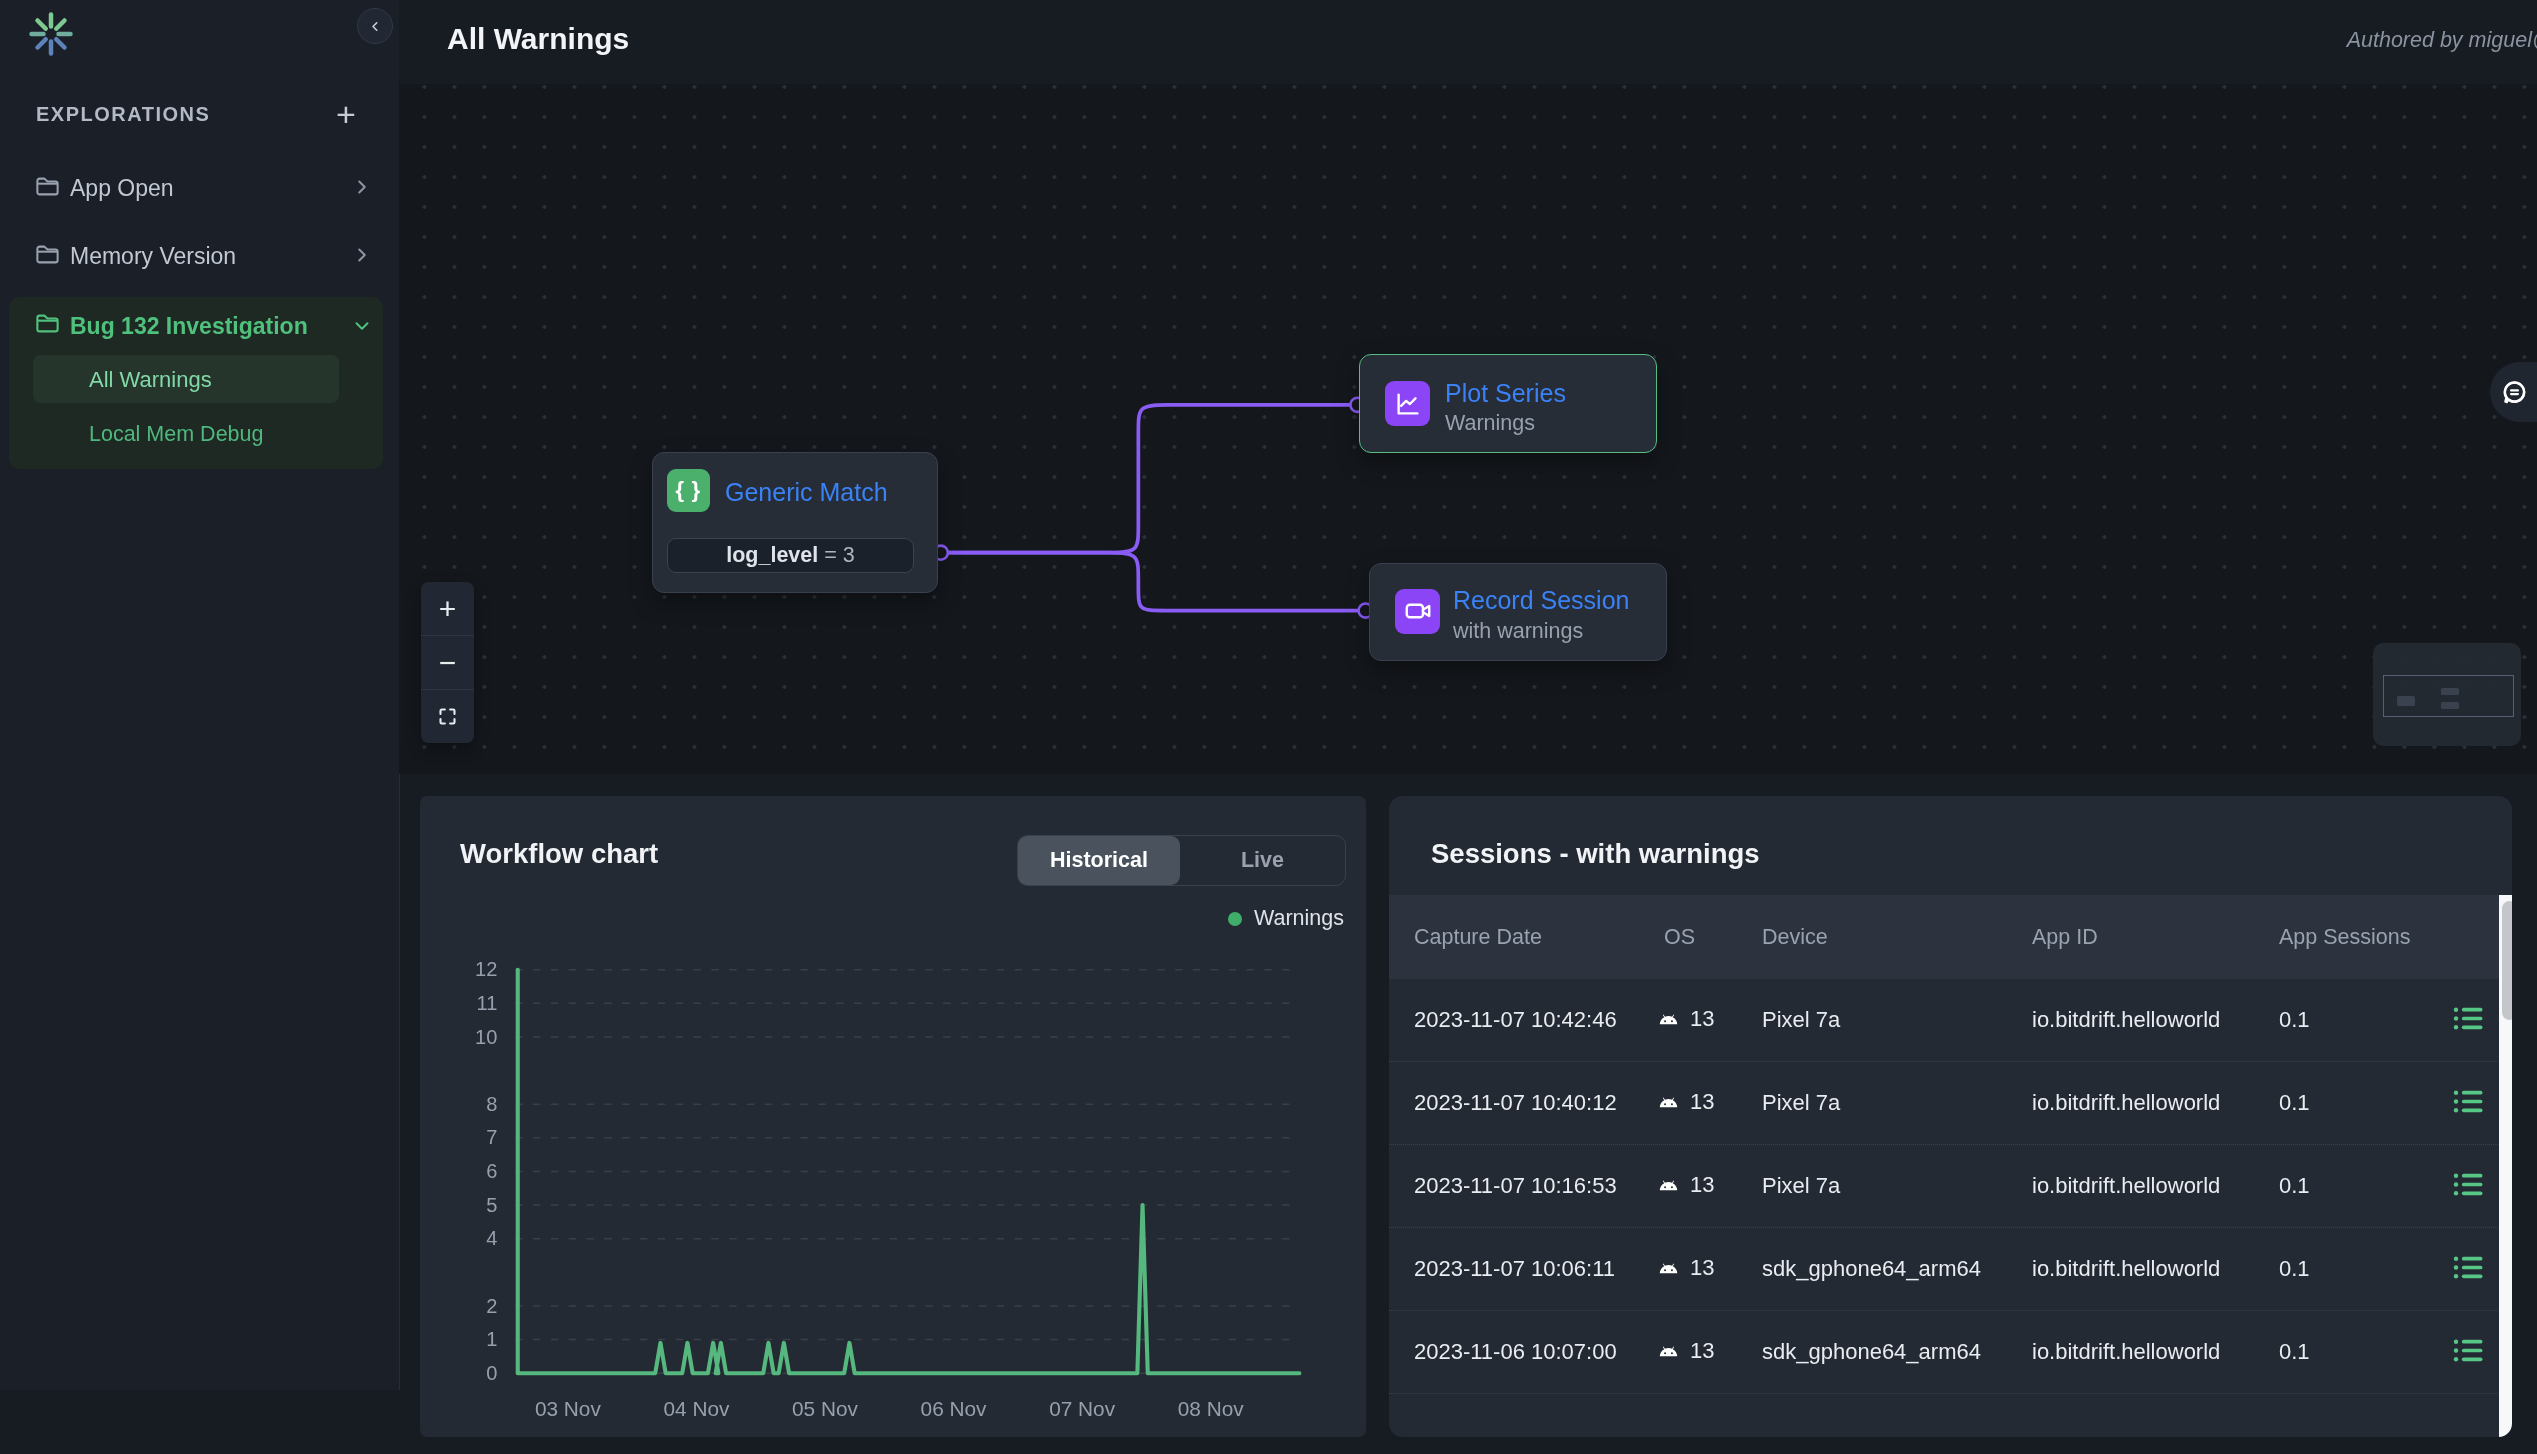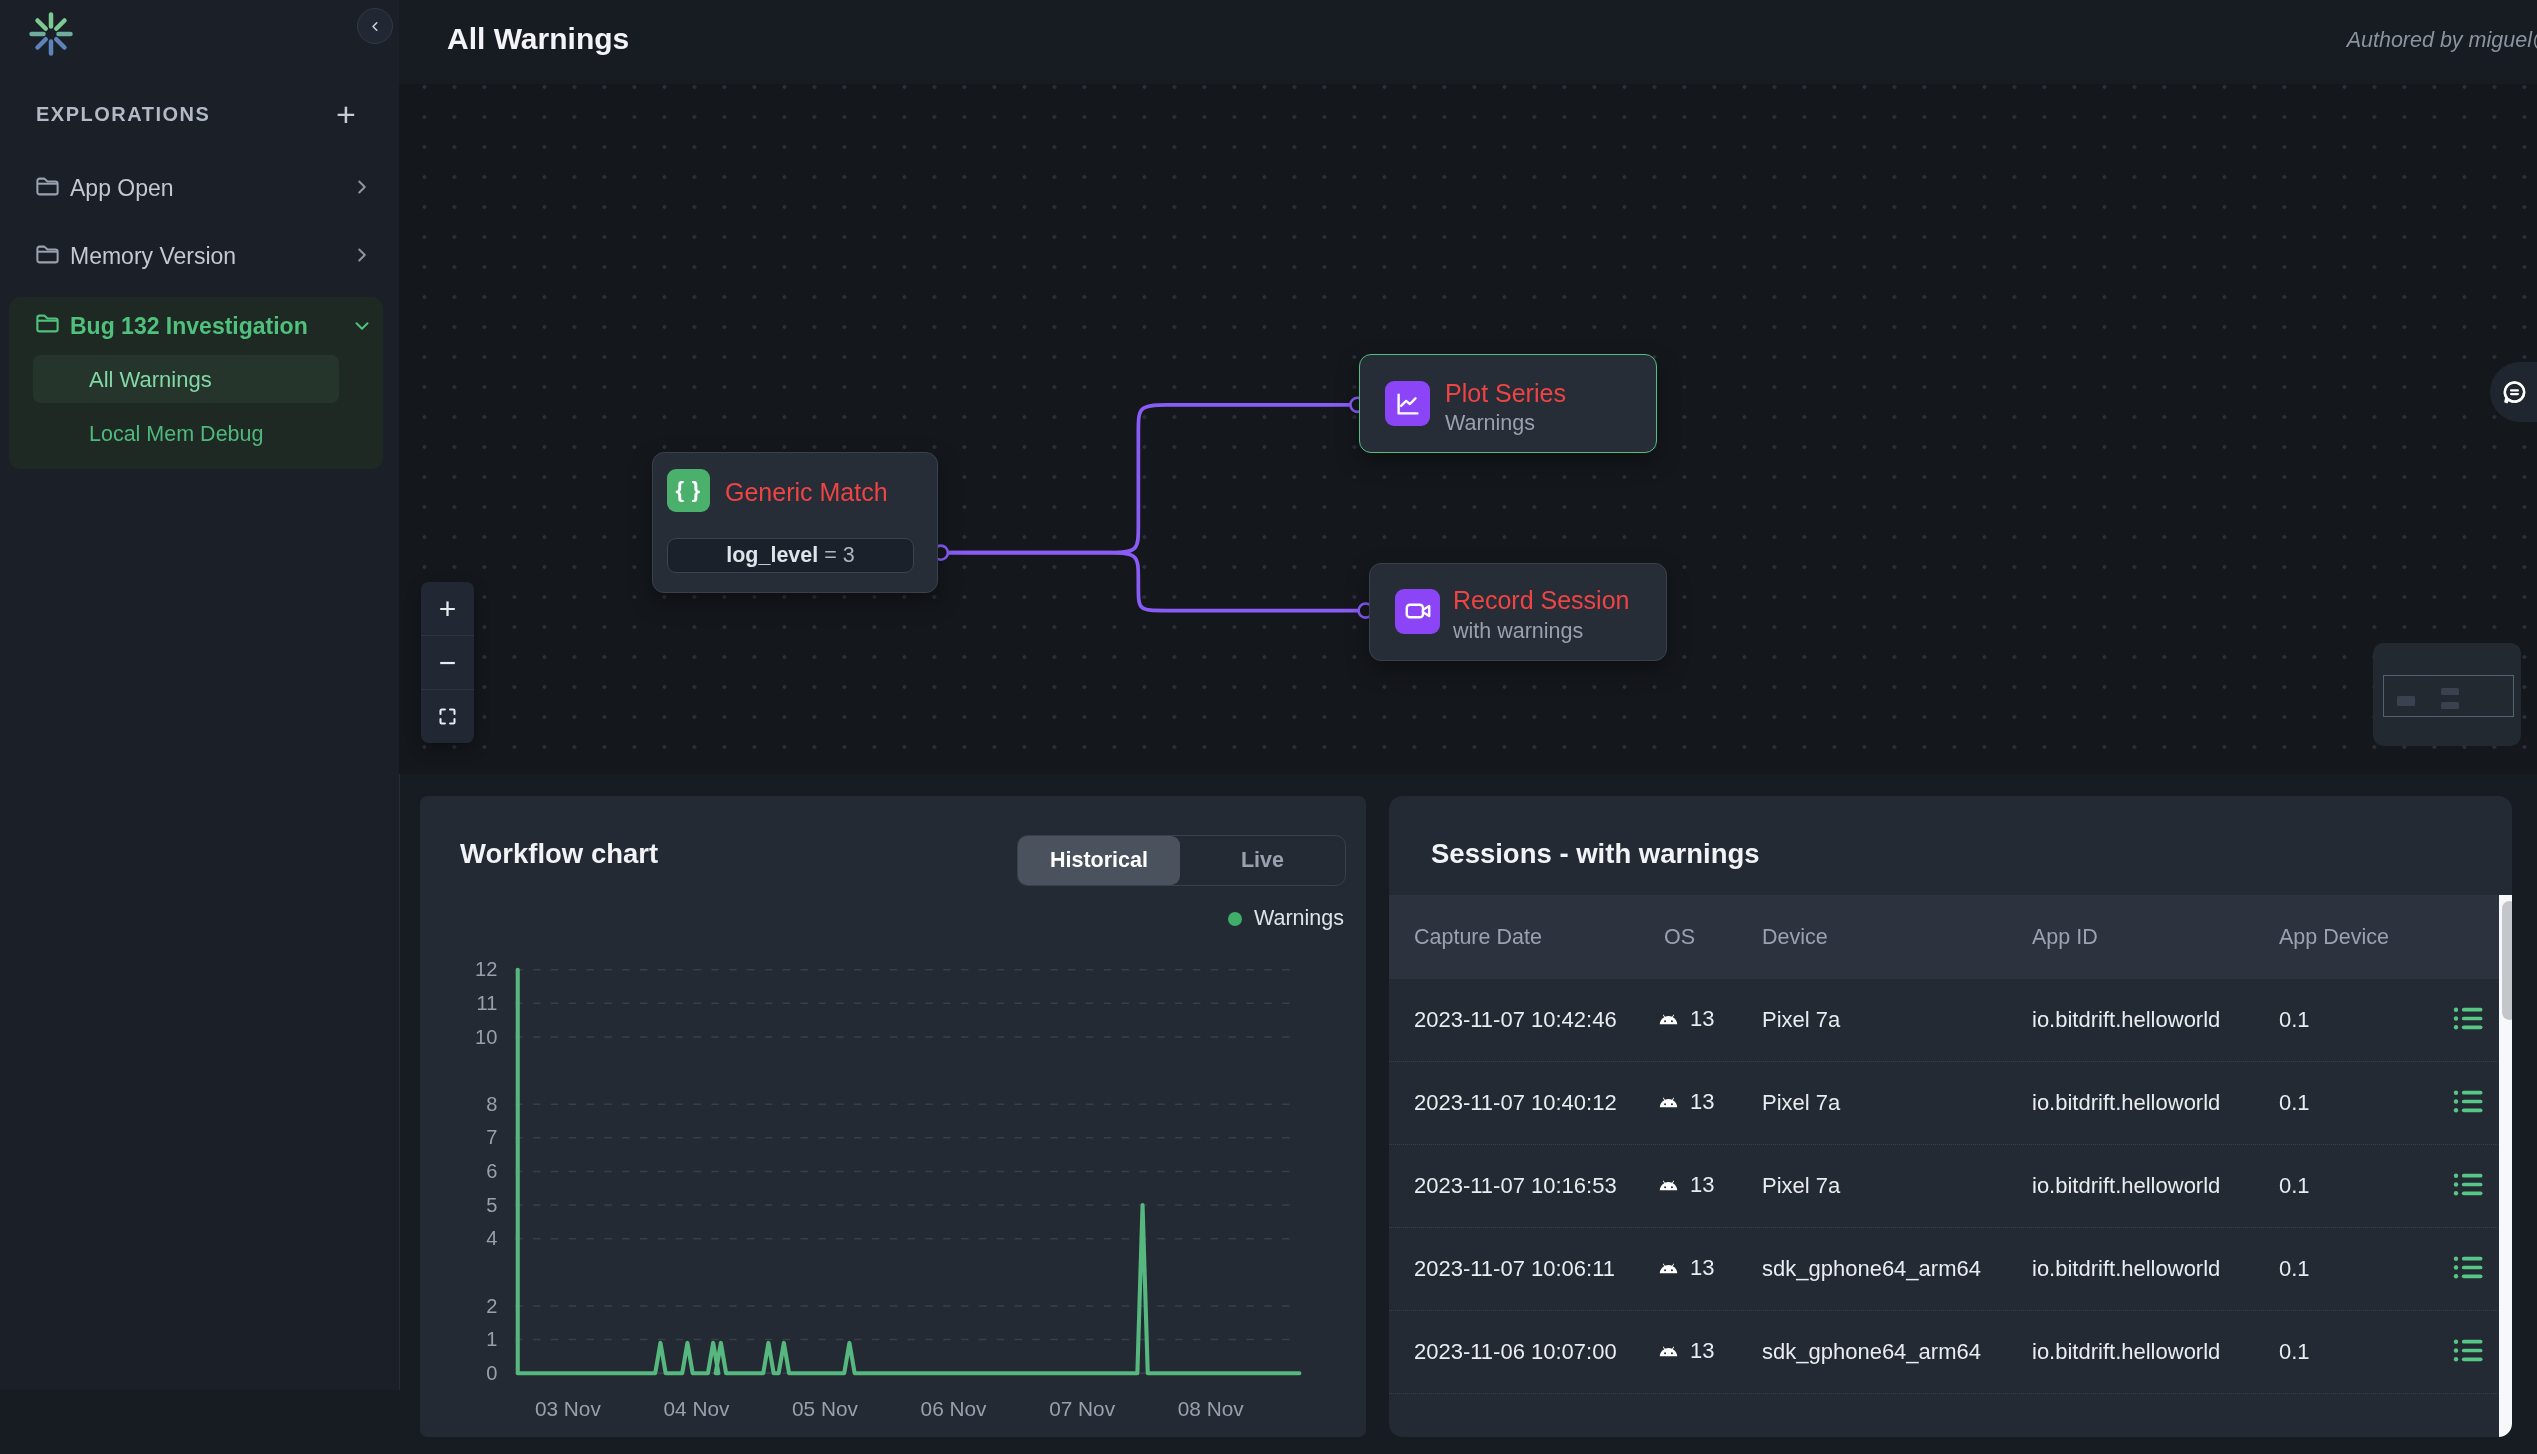--- a/index.html
+++ b/index.html
@@ -34,21 +34,21 @@
   
   .topbar{left:399px;top:0;width:2139px;height:84px;background:#171b22;border-bottom:0.7px solid #272d37;}
   .page-title{left:48px;top:22px;font-size:30px;font-weight:700;color:#f2f4f7;}
   .authored{left:1530px;top:28px;width:706px;text-align:right;font-size:21.5px;font-style:italic;color:#8b93a0;}
   
   .canvas{left:399px;top:84px;width:2139px;height:690px;background:#14171c;
     background-image:radial-gradient(circle,#2a3039 1.9px, transparent 2.1px);
     background-size:30px 30px;background-position:10.4px 18px;}
   .node{background:#262d37;border:1.1px solid #3a414e;border-radius:12px;box-shadow:0 9px 22px rgba(0,0,0,.35);}
   .node .nicon{position:absolute;border-radius:9px;display:flex;align-items:center;justify-content:center;}
-  .node .ntitle{position:absolute;font-size:25px;color:#ef4444;}
+  .node .ntitle{position:absolute;font-size:25px;color:#3b82f6;}
   .node .nsub{position:absolute;font-size:21.5px;color:#98a1ae;}
   .gm-badge{position:absolute;left:14px;top:85px;width:245px;height:33px;background:#1b212a;
     border:1.1px solid #3c434f;border-radius:9px;display:flex;align-items:center;justify-content:center;font-size:21.5px;color:#aeb6c2;}
   .gm-badge b{color:#dfe3ea;font-weight:700;margin-right:6px;}
   .zoomctl{left:22px;top:498px;width:53px;height:161px;background:#222833;border-radius:7.4px;overflow:hidden;
     display:flex;flex-direction:column;box-shadow:0 6px 15px rgba(0,0,0,.3);}
   .zoomctl .zbtn{flex:1;display:flex;align-items:center;justify-content:center;font-size:30px;color:#e8ebef;border-bottom:0.7px solid #2e3540;}
   .zoomctl .zbtn:last-child{border-bottom:none;}
   .minimap{left:1974px;top:559px;width:148px;height:103px;background:rgba(35,42,51,.95);border-radius:10.4px;}
   .mm-view{position:absolute;left:9.7px;top:32px;width:129px;height:40px;border:1.1px solid #556070;}
@@ -304,21 +304,21 @@
 </section>
 
 <section class="abs panel sess-panel">
   <span class="abs panel-title sess-title">Sessions - with warnings</span>
 
   <div class="abs thead">
     <span class="th" style="left:25px;">Capture Date</span>
     <span class="th" style="left:275px;">OS</span>
     <span class="th" style="left:373px;">Device</span>
     <span class="th" style="left:643px;">App ID</span>
-    <span class="th" style="left:890px;">App Device</span>
+    <span class="th" style="left:890px;">App Sessions</span>
   </div>
 
   <div class="abs rows">
 
   <div class="trow">
       <span class="td" style="left:25px;">2023-11-07 10:42:46</span>
       <span class="td td-os" style="left:267px;">
         <span>
           <svg width="25" height="18" viewBox="0 0 24 15">
             <path d="M3.6 12.6h16.8a8.4 8.4 0 0 0-4.3-6.9l1.2-1.9a.35.35 0 0 0-.6-.37l-1.25 1.94a8.8 8.8 0 0 0-6.9 0L7.3 3.44a.35.35 0 0 0-.6.37l1.2 1.9a8.4 8.4 0 0 0-4.3 6.89z" fill="#ffffff"></path>

